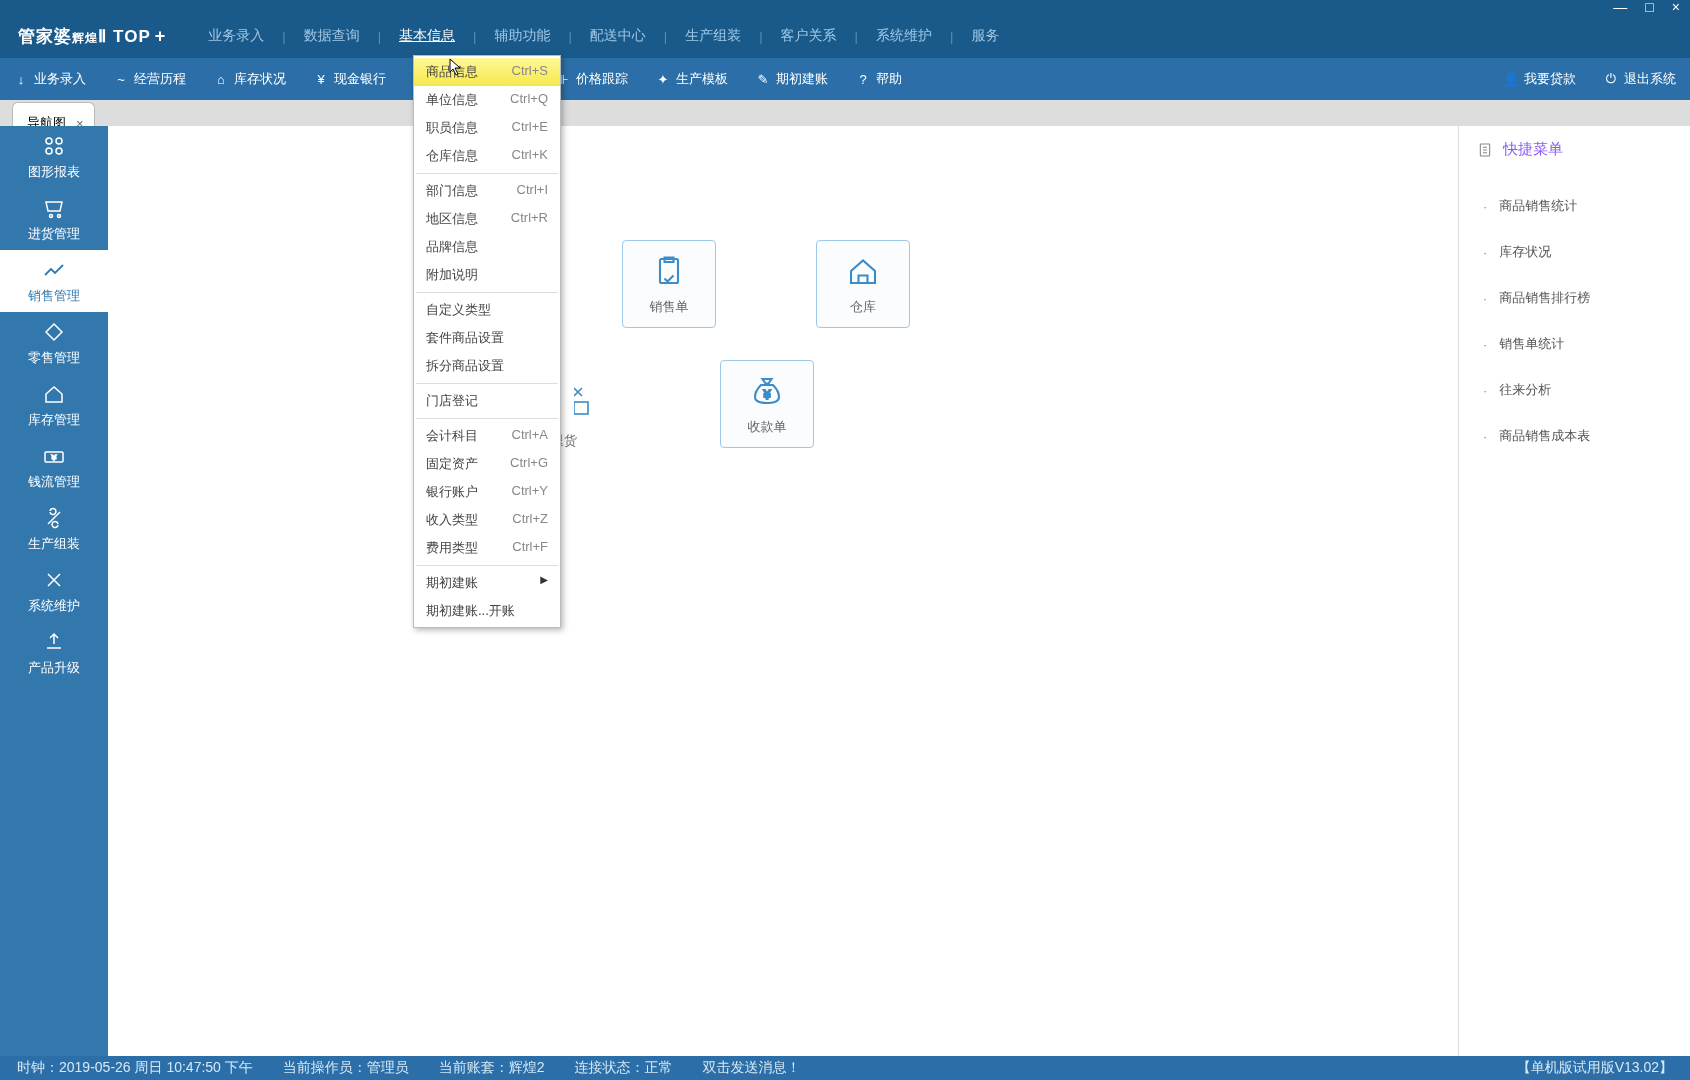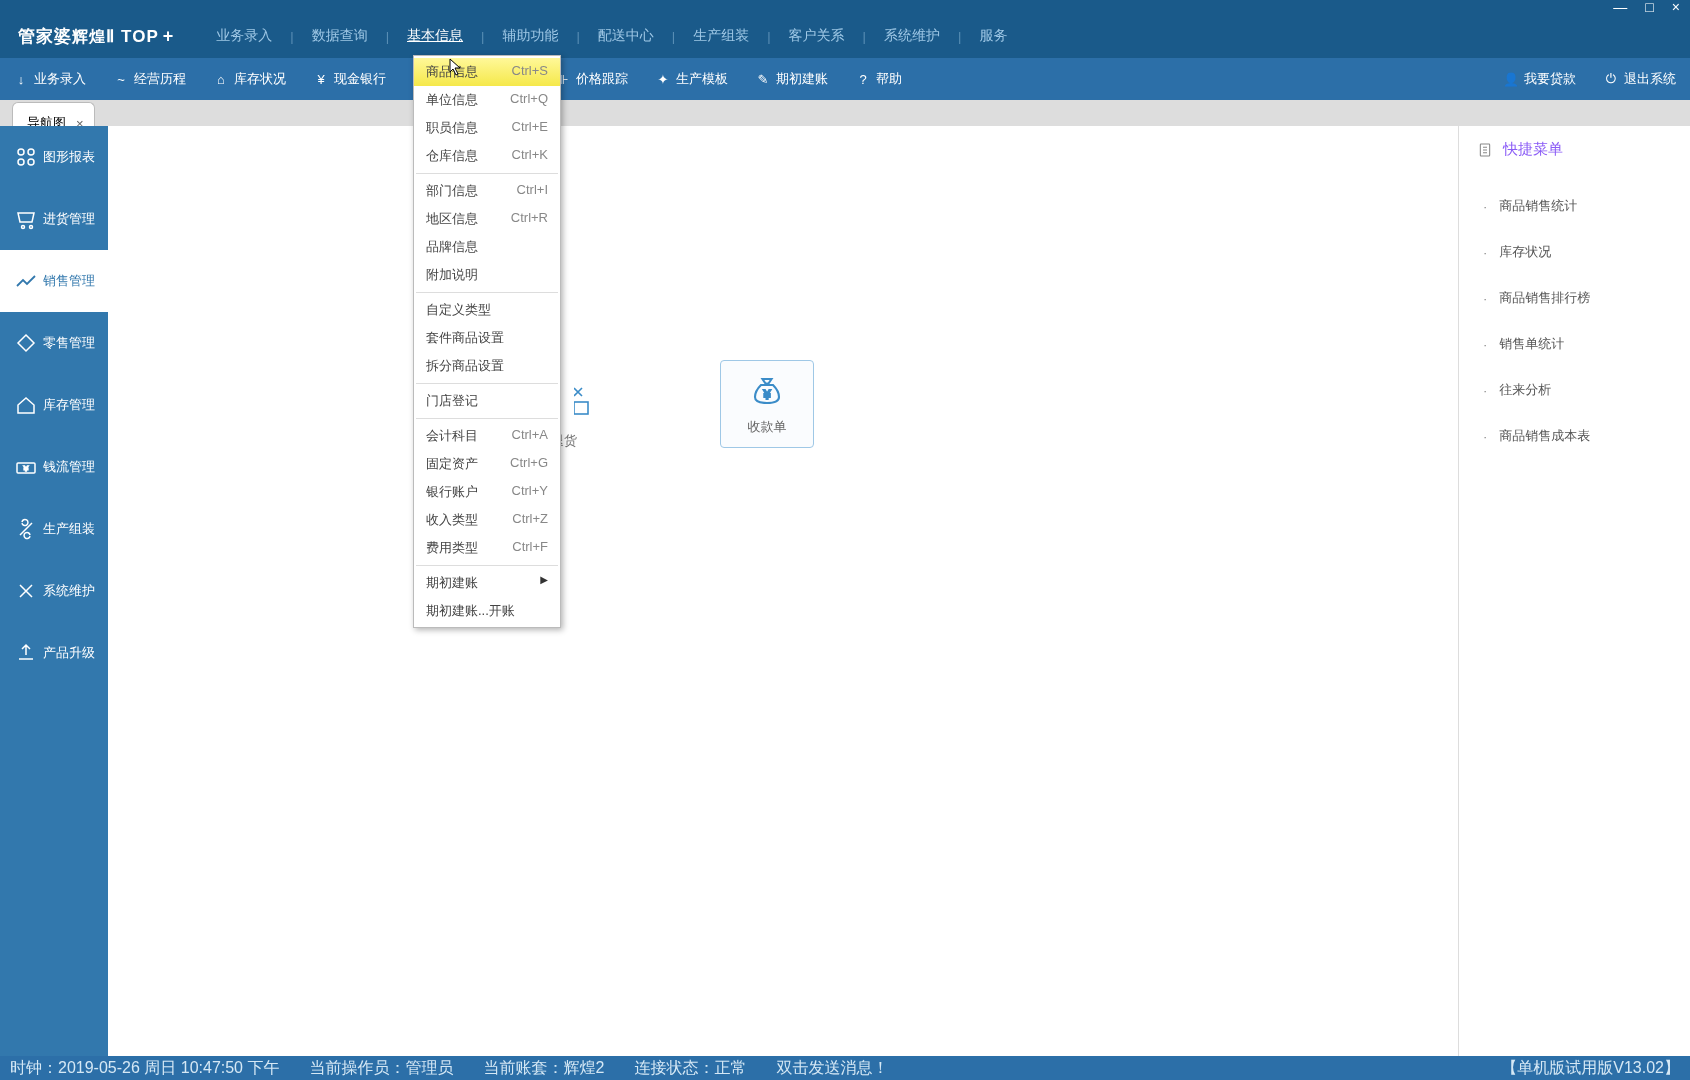--- a/index.html
+++ b/index.html
@@ -6,42 +6,42 @@
 body { font-family: "Microsoft YaHei", sans-serif; font-size: 13px; background: #fff; overflow: hidden; }
 .window { width: 1690px; height: 1080px; display: flex; flex-direction: column; background: #e8e8e8; position: relative; }
 
 
 .titlebar { height: 14px; background: #1a5a8a; display: flex; justify-content: flex-end; align-items: center; padding-right: 10px; gap: 18px; }
 .titlebar .wbtn { color: #fff; cursor: pointer; font-size: 14px; }
 
 
 .menubar { height: 44px; background: #1a5a8a; display: flex; align-items: center; padding: 0 18px; color: #b8d5eb; }
 .logo { color: #fff; font-weight: bold; font-size: 17px; letter-spacing: 1px; margin-right: 36px; display: flex; align-items: baseline; }
-.logo .sup { font-size: 16px; vertical-align: top; }
+.logo .sup { font-size: 12px; vertical-align: top; }
 .logo .plus { font-size: 18px; margin-left: 4px; }
 .menubar .mitem { color: #9fc8e6; padding: 0 6px; cursor: pointer; font-size: 14px; }
 .menubar .msep { color: #5a8fb5; padding: 0 12px; }
 .menubar .mitem.active { color: #fff; text-decoration: underline; }
 
 
 .toolbar { height: 42px; background: #2c6fa8; display: flex; align-items: center; color: #fff; padding: 0 14px; gap: 28px; font-size: 13px; }
 .toolbar .titem { display: flex; align-items: center; gap: 6px; cursor: pointer; }
 .toolbar .ticon { width: 14px; height: 14px; display: inline-flex; align-items: center; justify-content: center; }
 
 
 .tabstrip { height: 26px; background: #ddd; display: flex; align-items: flex-end; padding-left: 12px; }
 .tab { background: #fff; height: 24px; padding: 17px 10px 0 14px; border-radius: 6px 6px 0 0; display: flex; align-items: center; gap: 10px; font-size: 13px; border: 1px solid #bbb; border-bottom: none; }
 .tab .close { cursor: pointer; color: #666; }
 
 
 .main { flex: 1; display: flex; background: #fff; position: relative; }
 
 
 .sidebar { width: 108px; background: #3278ad; display: flex; flex-direction: column; color: #fff; }
-.sidebar .sitem { height: 62px; display: flex; flex-direction: row; align-items: center; justify-content: center; gap: 4px; cursor: pointer; font-size: 13px; }
+.sidebar .sitem { height: 62px; display: flex; flex-direction: column; align-items: center; justify-content: center; gap: 4px; cursor: pointer; font-size: 13px; }
 .sidebar .sitem.active { background: #ffffff; color: #3278ad; }
 .sidebar .sicon { width: 26px; height: 26px; display: flex; align-items: center; justify-content: center; }
 
 
 .canvas { flex: 1; position: relative; background: #fff; }
 .cardrow { position: absolute; display: flex; gap: 100px; }
 .card { width: 94px; height: 88px; border: 1px solid #9fc8e6; border-radius: 4px; background: #fafcfe; display: flex; flex-direction: column; align-items: center; justify-content: center; gap: 8px; cursor: pointer; }
 .card .cicon { color: #3b8cc8; width: 38px; height: 38px; display: flex; align-items: center; justify-content: center; }
 .card .clabel { color: #666; font-size: 13px; }
 .return-label { position: absolute; left: 443px; top: 306px; color: #737373; font-size: 13px; }
@@ -56,21 +56,21 @@
 
 .dropdown { position: absolute; left: 413px; top: 55px; width: 148px; background: #fff; border: 1px solid #bbb; box-shadow: 2px 2px 6px rgba(0,0,0,0.3); z-index: 100; padding: 2px 0; }
 .dd-item { display: flex; justify-content: space-between; padding: 5px 12px; cursor: pointer; color: #444; font-size: 13px; }
 .dd-item .shortcut { color: #888; }
 .dd-sep { height: 1px; background: #ddd; margin: 3px 2px; }
 .dd-item.hl { background: linear-gradient(#fff899, #f5e84a); }
 .dd-item .arrow { color: #333; font-size: 10px; }
 .cursor-arrow { position: absolute; left: 449px; top: 58px; z-index: 200; pointer-events: none; }
 
 
-.statusbar { height: 24px; background: #2c6fa8; color: #d5e8f5; display: flex; align-items: center; padding: 0 10px; font-size: 16px; justify-content: space-between; }
+.statusbar { height: 24px; background: #2c6fa8; color: #d5e8f5; display: flex; align-items: center; padding: 0 17px; font-size: 14px; justify-content: space-between; }
 .statusbar .left { display: flex; gap: 30px; }
 .statusbar .left span { white-space: nowrap; }
 .statusbar .right { }
 
 svg { display: block; }
 </style>
 </head>
 <body>
 
 <div class="window">
@@ -242,20 +242,40 @@
         <span class="sicon">
             <svg width="24" height="24" viewBox="0 0 24 24" fill="none" stroke="#fff" stroke-width="1.5">
               <path d="M12 4v10M8 8l4-4 4 4M5 18h14"></path>
             </svg>
           </span>
         <span>产品升级</span>
       </div>
     </div>
 
     <div class="canvas">
+      <div class="cardrow" style="left:514px; top:114px;">
+        <div class="card">
+          <span class="cicon">
+              <svg width="36" height="36" viewBox="0 0 24 24" fill="none" stroke="#3b8cc8" stroke-width="1.4">
+                <rect x="6" y="4" width="12" height="16" rx="1"></rect>
+                <path d="M9 3h6v3H9zM9 17l2 2 4-4"></path>
+              </svg>
+            </span>
+          <span class="clabel">销售单</span>
+        </div>
+        <div class="card">
+          <span class="cicon">
+              <svg width="36" height="36" viewBox="0 0 24 24" fill="none" stroke="#3b8cc8" stroke-width="1.4">
+                <path d="M4 12l8-7 8 7v8H4z"></path>
+                <path d="M9 20v-5h6v5"></path>
+              </svg>
+            </span>
+          <span class="clabel">仓库</span>
+        </div>
+      </div>
 
       <div class="return-icon">
         <svg width="24" height="40" viewBox="0 0 24 40" fill="none" stroke="#3b8cc8" stroke-width="1.6">
             <path d="M0 4l8 8M0 12l8-8"></path>
             <rect x="0" y="18" width="14" height="12"></rect>
           </svg>
       </div>
       <span class="return-label">退货</span>
 
       <div class="cardrow" style="left:612px; top:234px;">

